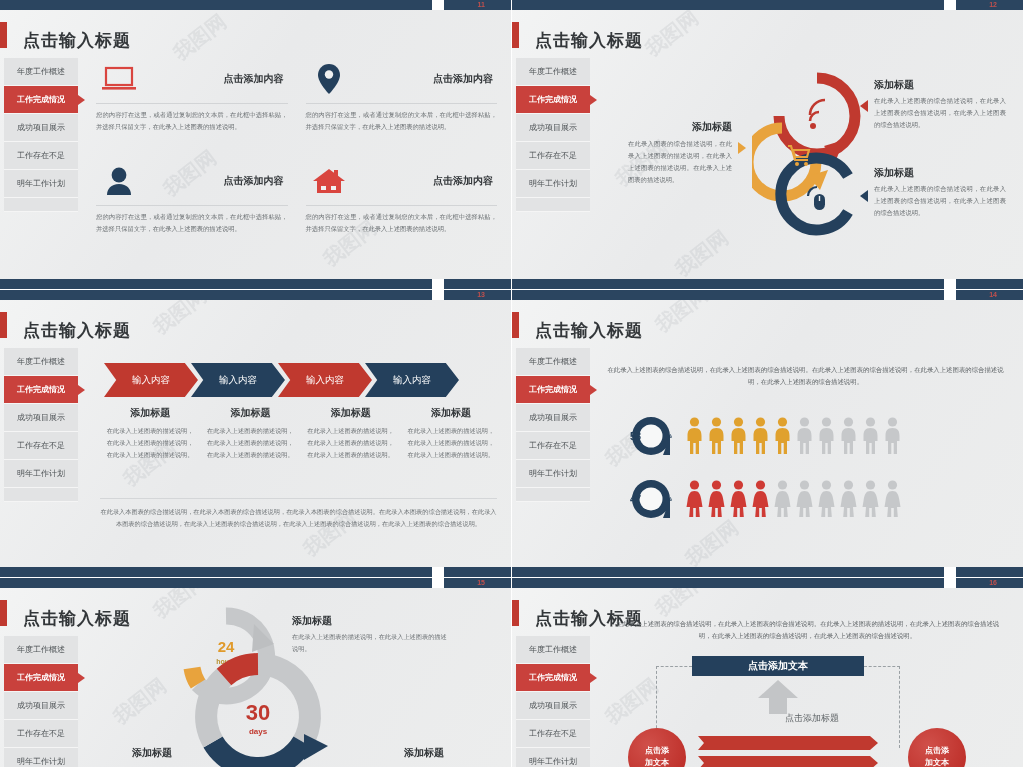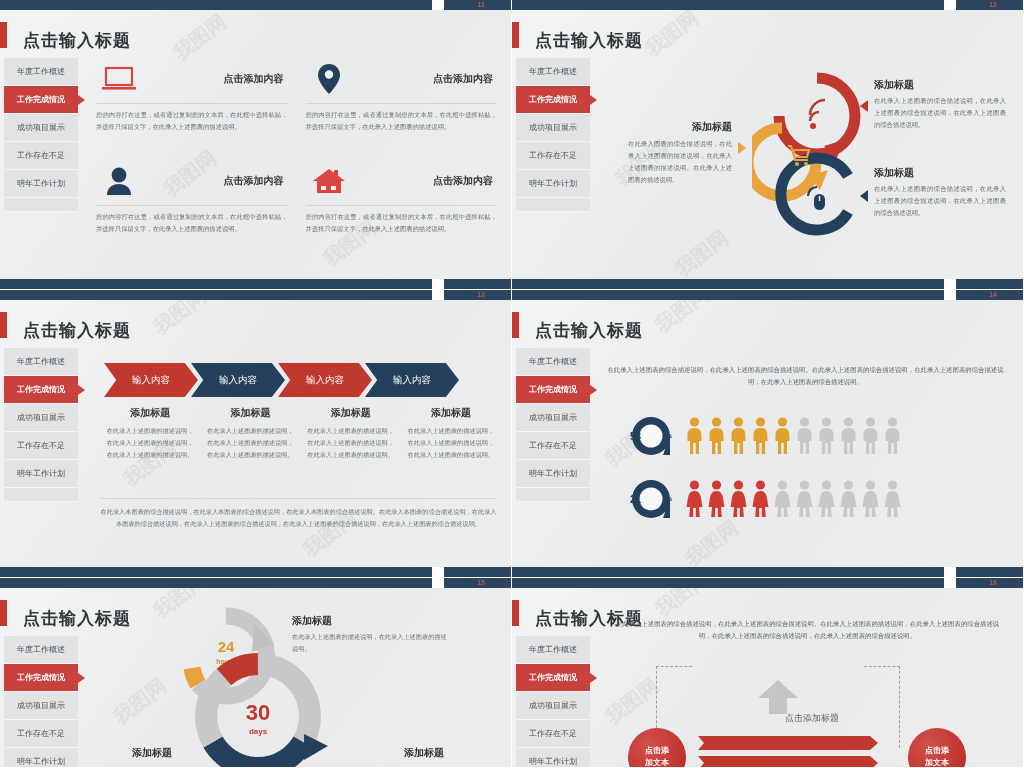--- a/index.html
+++ b/index.html
@@ -566,21 +566,21 @@
         </div>
       </div>
 
       <div class="ppl-row r2">
         <div class="badge">
           <svg width="42" height="42" viewBox="0 0 42 42">
             <path d="M21 2 A19 19 0 1 1 2 21 L2 21 A19 19 0 0 1 21 2 Z M40 21 L40 40 L33 40 Z" fill="#24405c"></path>
             <circle cx="21" cy="21" r="11.5" fill="#f7f8f8"></circle>
           </svg>
           <div class="bval">
-              <span>21</span>
+              <span>47</span>
               <sup>%</sup>
             </div>
         </div>
         <div class="ppl-figs">
           <svg width="17" height="38" viewBox="0 0 17 38">
               <circle cx="8.5" cy="5" r="4.6" fill="#cf3b35"></circle>
               <path d="M8.5 11 C4 11 2.5 14 1.5 21 L0.5 27 L4 27 L3.2 37 L7.2 37 L7.2 28 L9.8 28 L9.8 37 L13.8 37 L13 27 L16.5 27 L15.5 21 C14.5 14 13 11 8.5 11 Z" fill="#cf3b35"></path>
             </svg>
           <svg width="17" height="38" viewBox="0 0 17 38">
               <circle cx="8.5" cy="5" r="4.6" fill="#cf3b35"></circle>
@@ -734,20 +734,23 @@
             <span>明年工作计划</span>
           </div>
 
       </div>
 
       <div class="s6-lead">在此录入上述图表的综合描述说明，在此录入上述图表的综合描述说明。在此录入上述图表的描述说明，在此录入上述图表的综合描述说明，在此录入上述图表的综合描述说明，在此录入上述图表的综合描述说明。</div>
 
       <div class="s6-dash" style="left:144px; top:88px; width:36px; height:82px; border-right:none; border-bottom:none;"></div>
       <div class="s6-dash" style="left:352px; top:88px; width:36px; height:82px; border-left:none; border-right:1px dashed #9aa0a4; border-bottom:none;"></div>
 
+      <div class="s6-box">
+          <span>点击添加文本</span>
+        </div>
 
       <svg style="position:absolute; left:246px; top:102px;" width="40" height="34" viewBox="0 0 40 34">
         <polygon points="20,0 40,18 29,18 29,34 11,34 11,18 0,18" fill="#c3c5c7"></polygon>
       </svg>
 
       <div class="s6-mid">点击添加标题</div>
 
       <div class="s6-circle" style="left:116px; top:150px;">
         <span>点击添<br>加文本</span>
       </div>

